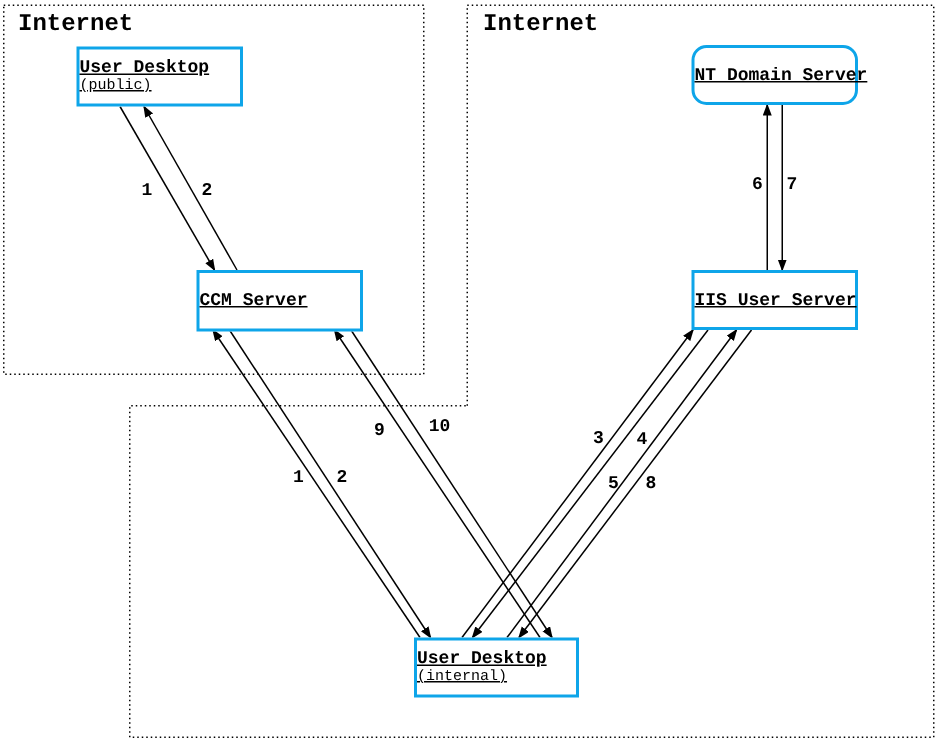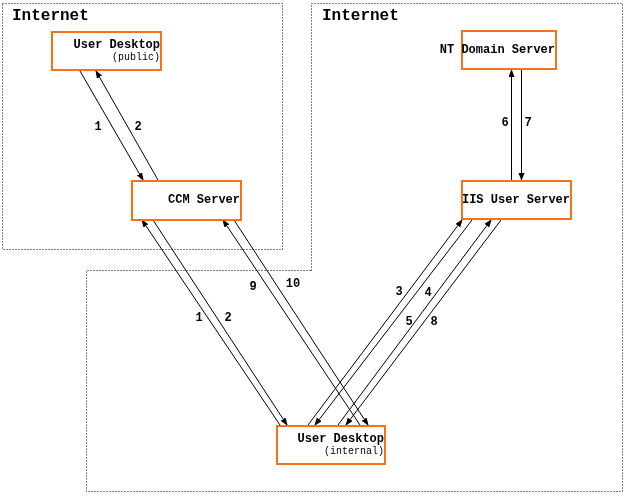--- a/index.html
+++ b/index.html
@@ -3,22 +3,22 @@
 <meta charset="utf-8">
 <style>
   html,body{margin:0;padding:0;background:#fff;}
   .stage{
     position:relative;width:627px;height:497px;background:#fff;
     font-family:"Liberation Mono","DejaVu Sans Mono",monospace;color:#000;
     overflow:hidden;
   }
   .stage svg{position:absolute;left:0;top:0;}
   .node{
-    position:absolute;box-sizing:border-box;border:2px solid #f97316;background:#fff;
-    display:flex;flex-direction:column;align-items:flex-end;justify-content:center;
+    position:absolute;box-sizing:border-box;border:2px solid #0ea5e9;background:#fff;
+    display:flex;flex-direction:column;align-items:flex-start;justify-content:center;text-decoration:underline;
   }
   .node-title{font-size:12px;font-weight:bold;line-height:13px;white-space:nowrap;}
   .node-subtitle{font-size:10px;line-height:11px;white-space:nowrap;}
   .region-label{position:absolute;font-size:16px;font-weight:bold;line-height:12px;white-space:nowrap;}
   .num{
     position:absolute;font-size:12px;font-weight:bold;line-height:12px;
     transform:translate(-50%,-50%);white-space:nowrap;
   }
 </style>
 </head>
@@ -60,21 +60,21 @@
 
   <div class="node" style="left:51px;top:31px;width:111px;height:40px;">
     <div class="node-title">User Desktop</div>
     <div class="node-subtitle">(public)</div>
   </div>
 
   <div class="node" style="left:131px;top:180px;width:111px;height:41px;">
     <div class="node-title">CCM Server</div>
   </div>
 
-  <div class="node" style="left:461px;top:30px;width:96px;height:40px;">
+  <div class="node" style="left:461px;top:30px;width:111px;height:40px;border-radius:10px;">
     <div class="node-title">NT Domain Server</div>
   </div>
 
   <div class="node" style="left:461px;top:180px;width:111px;height:40px;">
     <div class="node-title">IIS User Server</div>
   </div>
 
   <div class="node" style="left:276px;top:425px;width:110px;height:40px;">
     <div class="node-title">User Desktop</div>
     <div class="node-subtitle">(internal)</div>

